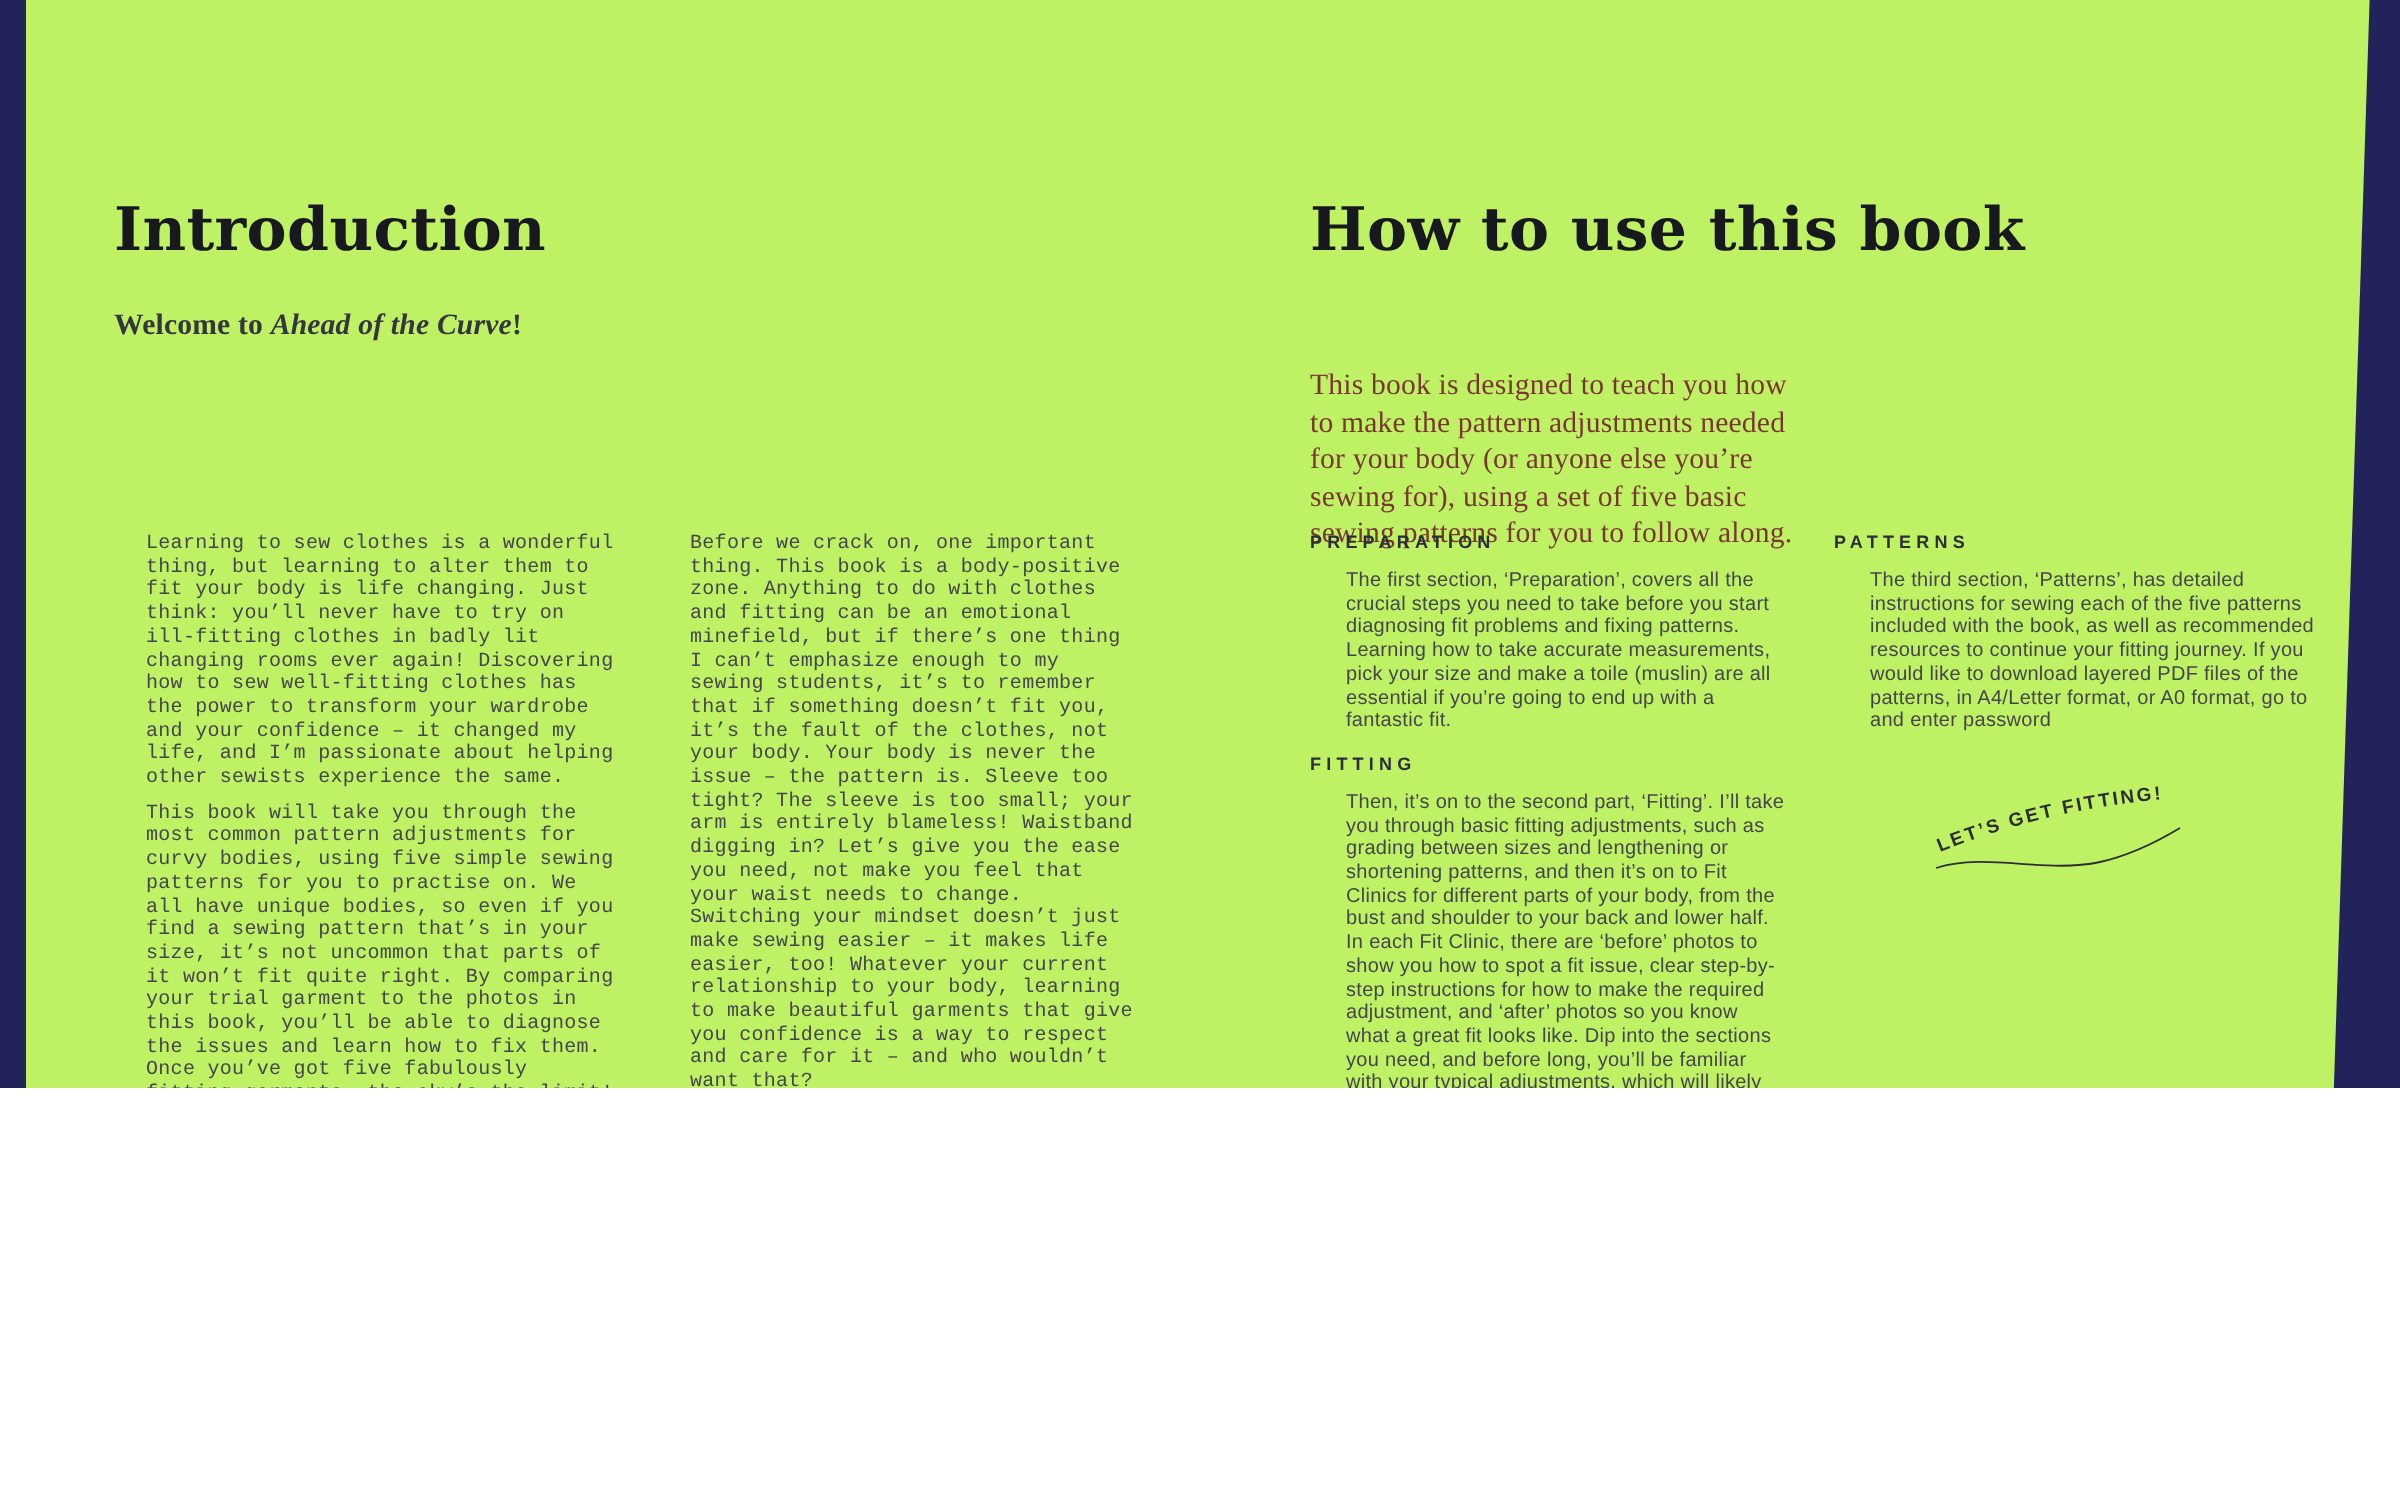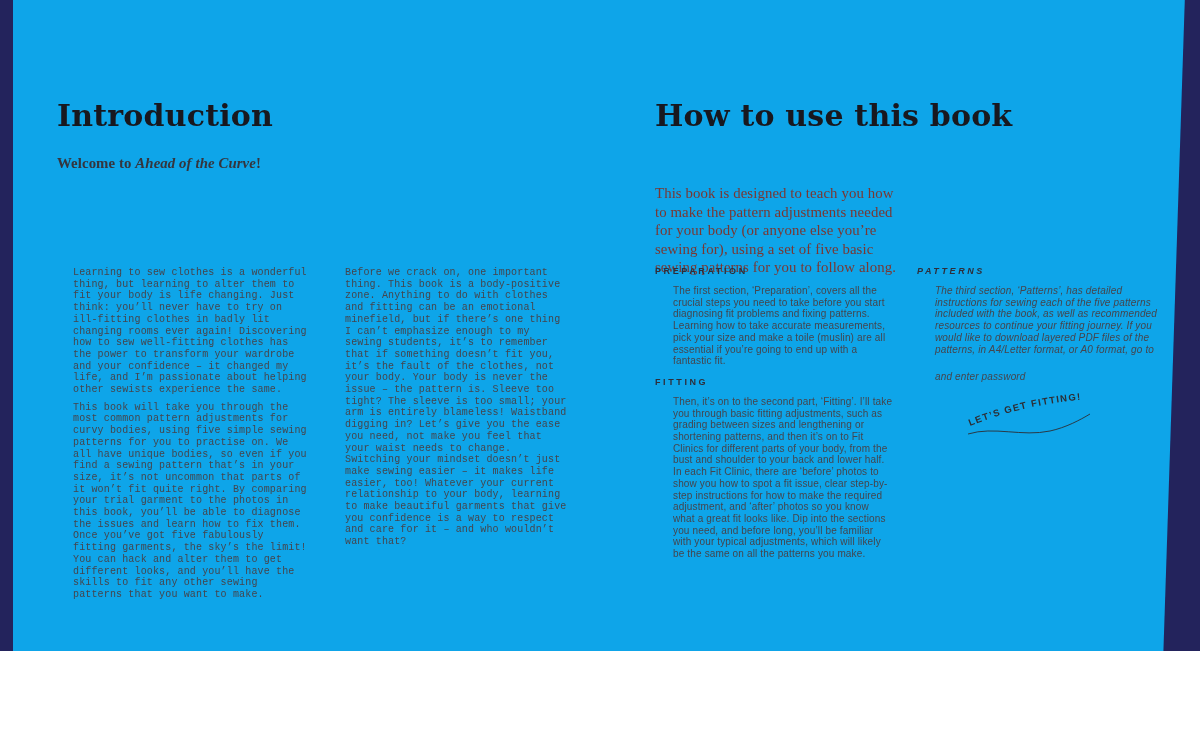--- a/index.html
+++ b/index.html
@@ -1,20 +1,20 @@
 <!DOCTYPE html>
 <html><head>
 <meta charset="utf-8">
 <style>
   html, body { margin: 0; padding: 0; background: #ffffff; }
   .spread {
     position: relative;
     width: 1200px;
-    height: 651px;
-    background: #0ea5e9;
+    height: 544px;
+    background: #bef264;
     overflow: hidden;
     font-family: "Liberation Sans", sans-serif;
   }
   
   .strip-left {
     position: absolute; left: 0; top: 0;
     width: 13px; height: 748px;
     background: #23235c;
   }
   .strip-right {
@@ -52,37 +52,37 @@
     margin: 0 0 6px 0;
     font-size: 10px;
     line-height: 11.7px;
     letter-spacing: 0.15px;
   }
   .col1 { left: 73px;  top: 267px; width: 239px; }
   .col2 { left: 345px; top: 267px; width: 222px; }
   
   .seccol { position: absolute; }
   .seccol1 { left: 655px; top: 266px; width: 238px; }
-  .seccol2 { left: 917px; top: 266px; width: 242px; font-style: italic; }
+  .seccol2 { left: 917px; top: 266px; width: 242px; }
   .section { margin-bottom: 10px; }
   .section h2 {
     margin: 0 0 9px 0;
     font-size: 9px;
     font-weight: 600;
     letter-spacing: 2.6px;
     color: #2e2e3a;
   }
   .section p {
     margin: 0 0 0 18px;
     font-size: 10px;
     line-height: 11.7px;
     letter-spacing: 0.15px;
     color: #45454d;
   }
-  .section p + p { margin-top: 16px; }
+  .section p + p { margin-top: 0; }
   
   .stamp { position: absolute; left: 966px; top: 389px; }
   .stamp-text {
     fill: #2d2d33;
     font-family: "Liberation Sans", sans-serif;
     font-weight: 600;
   }
   .stamp-underline { stroke: #2d2d33; stroke-width: 0.9; fill: none; }
   
   .footer {

